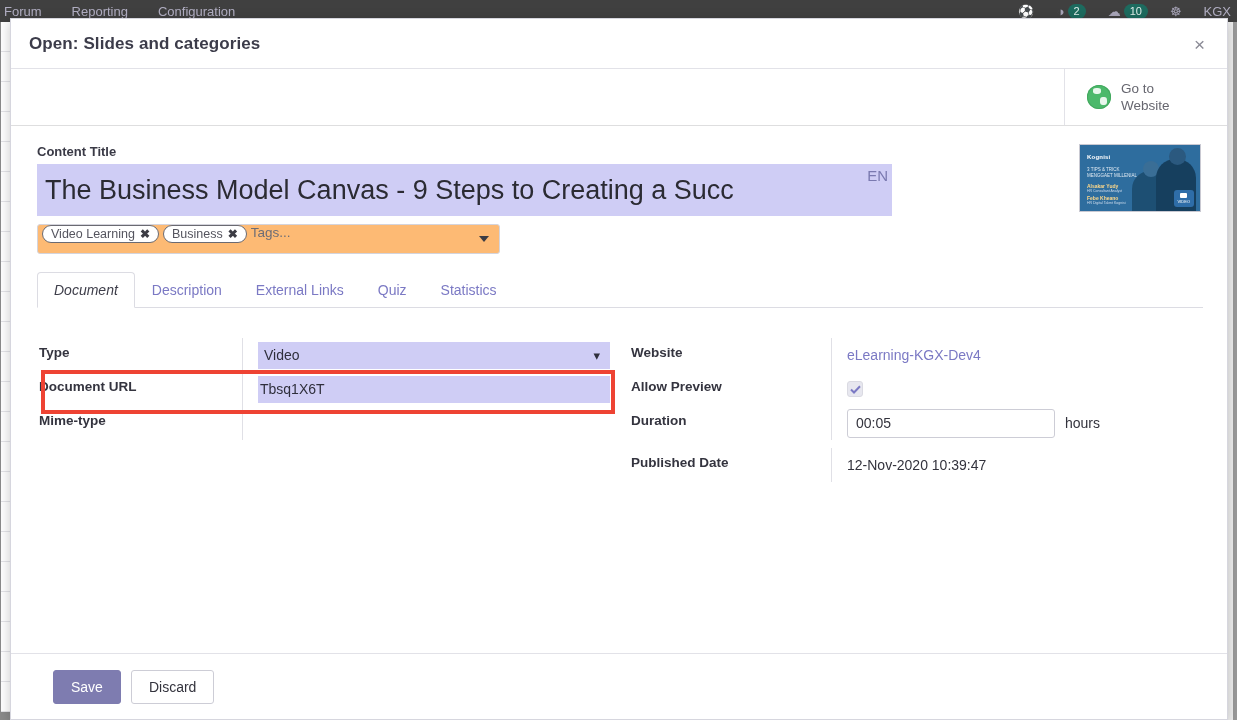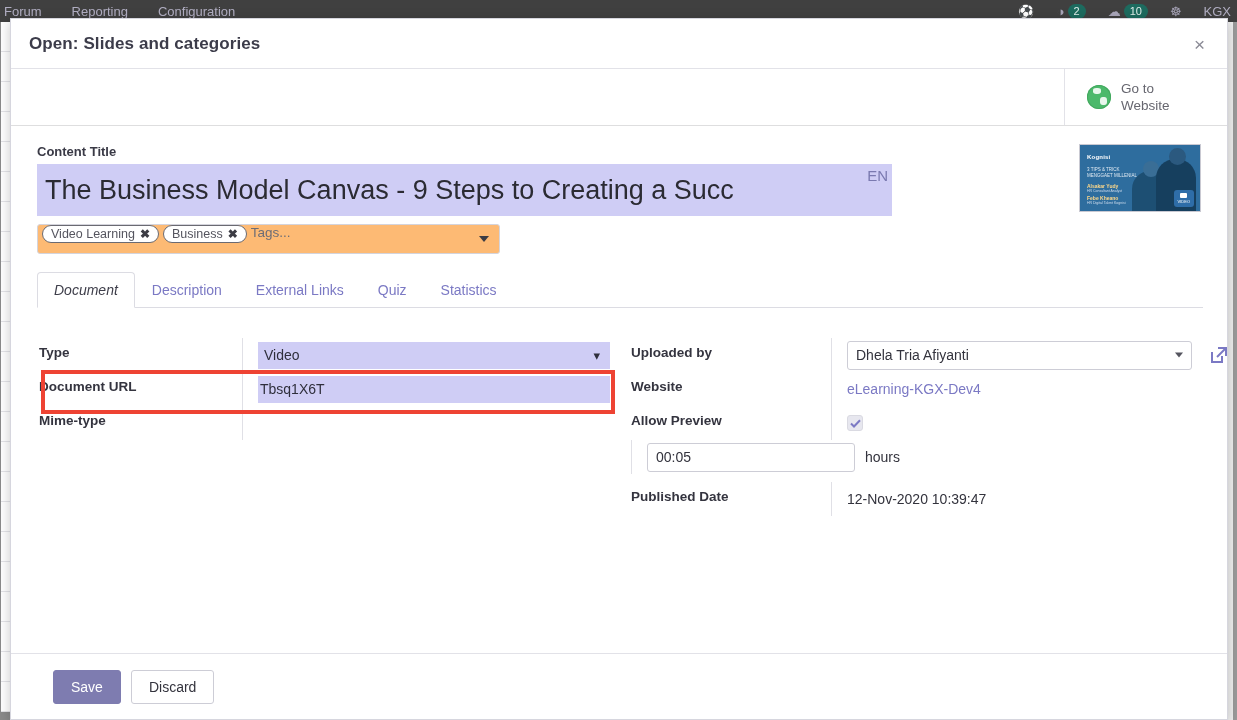--- a/index.html
+++ b/index.html
@@ -458,56 +458,41 @@
           <div class="flabel">Mime-type</div>
           <div class="fval">
             <span class="plain-text"></span>
           </div>
         </div>
 
       </div>
 
       <div class="col col-right">
 
-        <div class="frow">
-          <div class="flabel">Uploaded by</div>
-          <div class="fval">
-            <span class="m2o-wrap">
-              <input class="inp-white" value="Dhela Tria Afiyanti" style="">
-              <span class="m2o-caret"></span>
-            </span>
-            <span class="ext-link-icon">
-              <svg width="22" height="22" viewBox="0 0 22 22" fill="none">
-                <path d="M4 8 L4 18 L14 18 L14 12" stroke="#7b79c4" stroke-width="2" fill="none"></path>
-                <path d="M10 4 L18 4 L18 12" stroke="#7b79c4" stroke-width="2" fill="none"></path>
-                <path d="M9 13 L18 4" stroke="#7b79c4" stroke-width="2"></path>
-              </svg>
-            </span>
-          </div>
-        </div>
 
         <div class="frow">
           <div class="flabel">Website</div>
           <div class="fval">
             <span class="link-text">eLearning-KGX-Dev4</span>
           </div>
         </div>
 
         <div class="frow">
           <div class="flabel">Allow Preview</div>
           <div class="fval">
             <span class="chk">
               <svg width="11" height="9" viewBox="0 0 11 9">
                   <path d="M1 4.5 L4 7.5 L10 1.2" stroke="#7b79c4" stroke-width="2" fill="none"></path>
                 </svg>
             </span>
           </div>
         </div>
 
         <div class="frow" style="min-height:42px">
+          <div class="flabel">Duration</div>
           <div class="fval">
             <input class="inp-white small" value="00:05" style="">
             <span class="unit-text">hours</span>
           </div>
         </div>
 
         <div class="frow">
           <div class="flabel">Published Date</div>
           <div class="fval">
             <span class="plain-text">12-Nov-2020 10:39:47</span>

